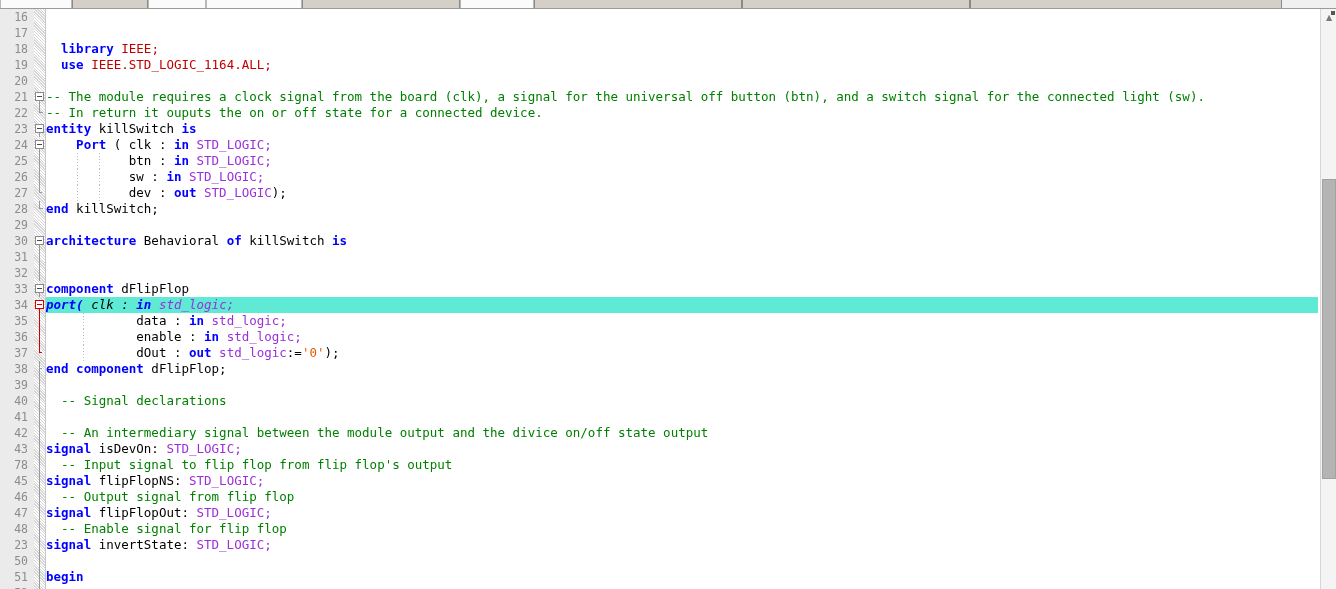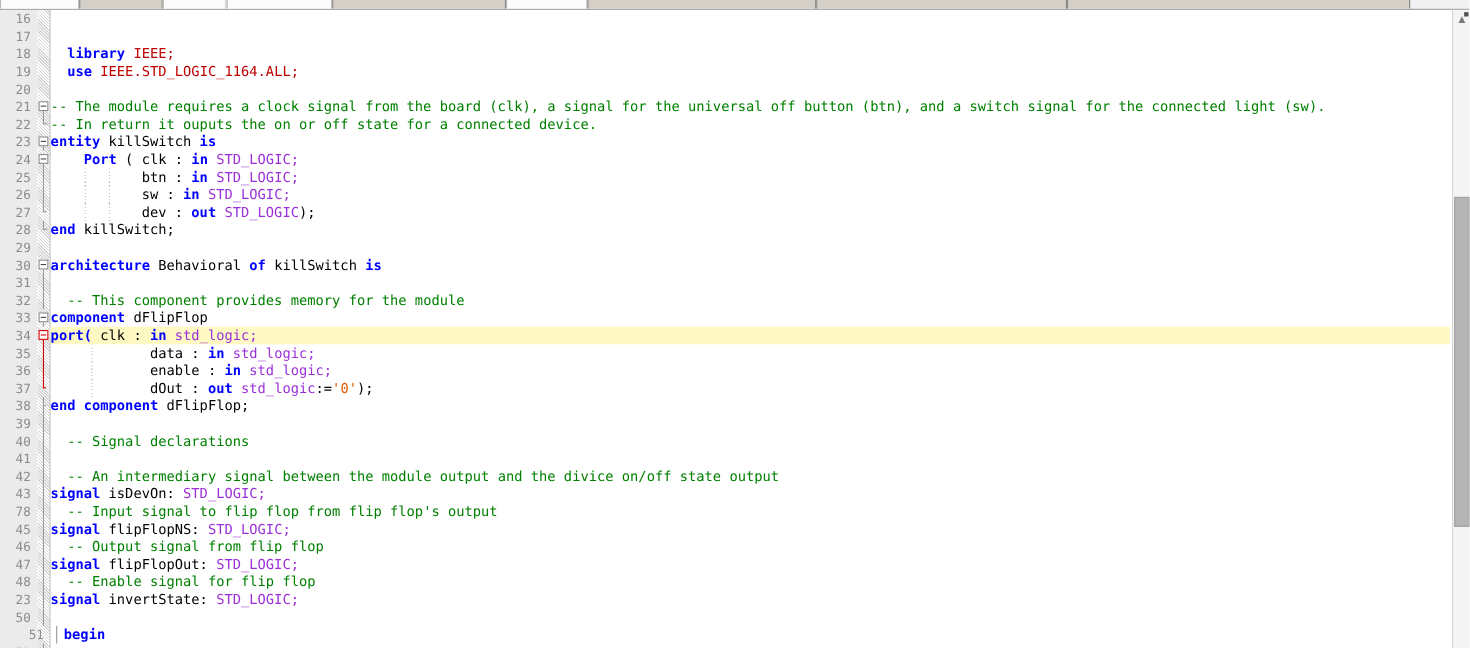--- a/index.html
+++ b/index.html
@@ -59,21 +59,21 @@
   }
 
   
   .rows { position: absolute; left: 0; top: 0; width: 1336px; }
   .row {
     position: relative;
     height: 16px; line-height: 16px;
     white-space: pre;
     font-size: 12.5px;
   }
-  .row.current .ln-code { background: #fef9c3; }
+  .row.current .ln-code { background: #5eead4; font-style: italic; }
 
   .ln-no {
     position: absolute; left: 0; top: 0;
     width: 28px; height: 16px;
     text-align: right;
     color: #8c8c8c;
     font-size: 11.5px;
     line-height: 16px;
     z-index: 3;
   }
@@ -192,40 +192,40 @@
         <div class="row" style="top: 96px; position: absolute; left: 0px; width: 1336px;"><div class="ln-no">22</div><div class="fold"><div class="elbow"></div></div><div class="ln-code"><span class="cmt">-- In return it ouputs the on or off state for a connected device.</span></div></div>
         <div class="row" style="top: 112px; position: absolute; left: 0px; width: 1336px;"><div class="ln-no">23</div><div class="fold"><div class="vline" style="top: 11px; height: 5px;"></div><div class="box"><i></i></div></div><div class="ln-code"><span class="kw">entity</span><span class="pl"> killSwitch </span><span class="kw">is</span></div></div>
         <div class="row" style="top: 128px; position: absolute; left: 0px; width: 1336px;"><div class="ln-no">24</div><div class="fold"><div class="vline" style="top: 11px; height: 5px;"></div><div class="box"><i></i></div></div><div class="ln-code"><span class="pl">    </span><span class="kw">Port</span><span class="pl"> ( clk : </span><span class="kw">in</span><span class="pl"> </span><span class="typ">STD_LOGIC;</span></div></div>
         <div class="row" style="top: 144px; position: absolute; left: 0px; width: 1336px;"><div class="ln-no">25</div><div class="fold"><div class="vline"></div></div><div class="guide" style="left: 77px;"></div><div class="guide" style="left: 99px;"></div><div class="ln-code"><span class="pl">           btn : </span><span class="kw">in</span><span class="pl"> </span><span class="typ">STD_LOGIC;</span></div></div>
         <div class="row" style="top: 160px; position: absolute; left: 0px; width: 1336px;"><div class="ln-no">26</div><div class="fold"><div class="vline"></div></div><div class="guide" style="left: 77px;"></div><div class="guide" style="left: 99px;"></div><div class="ln-code"><span class="pl">           sw : </span><span class="kw">in</span><span class="pl"> </span><span class="typ">STD_LOGIC;</span></div></div>
         <div class="row" style="top: 176px; position: absolute; left: 0px; width: 1336px;"><div class="ln-no">27</div><div class="fold"><div class="vline" style="height: 8px;"></div><div class="tick"></div></div><div class="guide" style="left: 77px;"></div><div class="guide" style="left: 99px;"></div><div class="ln-code"><span class="pl">           dev : </span><span class="kw">out</span><span class="pl"> </span><span class="typ">STD_LOGIC</span><span class="pl">);</span></div></div>
         <div class="row" style="top: 192px; position: absolute; left: 0px; width: 1072px;"><div class="ln-no">28</div><div class="fold"><div class="elbow"></div></div><div class="ln-code"><span class="kw">end</span><span class="pl"> killSwitch;</span></div></div>
         <div class="row" style="top: 208px; position: absolute; left: 0px; width: 1336px;"><div class="ln-no">29</div><div class="ln-code"></div></div>
         <div class="row" style="top: 224px; position: absolute; left: 0px; width: 1336px;"><div class="ln-no">30</div><div class="fold"><div class="vline" style="top: 11px; height: 5px;"></div><div class="box"><i></i></div></div><div class="ln-code"><span class="kw">architecture</span><span class="pl"> Behavioral </span><span class="kw">of</span><span class="pl"> killSwitch </span><span class="kw">is</span></div></div>
         <div class="row" style="top: 240px; position: absolute; left: 0px; width: 1336px;"><div class="ln-no">31</div><div class="fold"><div class="vline"></div></div><div class="ln-code"></div></div>
-        <div class="row" style="top: 256px; position: absolute; left: 0px; width: 1336px;"><div class="ln-no">32</div><div class="fold"><div class="vline"></div></div><div class="ln-code"><span class="pl">  </span><span class="cmt">-- This component provides memory for the module</span></div></div>
+        <div class="row" style="top: 256px; position: absolute; left: 0px; width: 1336px;"><div class="ln-no">32</div><div class="fold"><div class="vline"></div></div><div class="ln-code"><span class="pl">  </span></div></div>
         <div class="row" style="top: 272px; position: absolute; left: 0px; width: 1336px;"><div class="ln-no">33</div><div class="fold"><div class="vline" style="top: 11px; height: 5px;"></div><div class="box"><i></i></div></div><div class="ln-code"><span class="kw">component</span><span class="pl"> dFlipFlop</span></div></div>
         <div class="row current" style="top: 288px; position: absolute; left: 0px; width: 1336px;"><div class="ln-no">34</div><div class="fold"><div class="vline red" style="top: 11px; height: 5px;"></div><div class="box red"><i></i></div></div><div class="ln-code"><span class="kw">port(</span><span class="pl"> clk : </span><span class="kw">in</span><span class="pl"> </span><span class="typ">std_logic;</span></div></div>
         <div class="row" style="top: 304px; position: absolute; left: 0px; width: 1336px;"><div class="ln-no">35</div><div class="fold"><div class="vline red"></div></div><div class="guide" style="left: 83px;"></div><div class="ln-code"><span class="pl">            data : </span><span class="kw">in</span><span class="pl"> </span><span class="typ">std_logic;</span></div></div>
         <div class="row" style="top: 320px; position: absolute; left: 0px; width: 1336px;"><div class="ln-no">36</div><div class="fold"><div class="vline red"></div></div><div class="guide" style="left: 83px;"></div><div class="ln-code"><span class="pl">            enable : </span><span class="kw">in</span><span class="pl"> </span><span class="typ">std_logic;</span></div></div>
         <div class="row" style="top: 336px; position: absolute; left: 0px; width: 1336px;"><div class="ln-no">37</div><div class="fold"><div class="vline red" style="height: 8px;"></div><div class="tick red"></div></div><div class="guide" style="left: 83px;"></div><div class="ln-code"><span class="pl">            dOut : </span><span class="kw">out</span><span class="pl"> </span><span class="typ">std_logic</span><span class="pl">:=</span><span class="lit">'0'</span><span class="pl">);</span></div></div>
         <div class="row" style="top: 352px; position: absolute; left: 0px; width: 1336px;"><div class="ln-no">38</div><div class="fold"><div class="vline"></div><div class="tick"></div></div><div class="ln-code"><span class="kw">end component</span><span class="pl"> dFlipFlop;</span></div></div>
         <div class="row" style="top: 368px; position: absolute; left: 0px; width: 1336px;"><div class="ln-no">39</div><div class="fold"><div class="vline"></div></div><div class="ln-code"></div></div>
         <div class="row" style="top: 384px; position: absolute; left: 0px; width: 1336px;"><div class="ln-no">40</div><div class="fold"><div class="vline"></div></div><div class="ln-code"><span class="pl">  </span><span class="cmt">-- Signal declarations</span></div></div>
         <div class="row" style="top: 400px; position: absolute; left: 0px; width: 1336px;"><div class="ln-no">41</div><div class="fold"><div class="vline"></div></div><div class="ln-code"></div></div>
         <div class="row" style="top: 416px; position: absolute; left: 0px; width: 1336px;"><div class="ln-no">42</div><div class="fold"><div class="vline"></div></div><div class="ln-code"><span class="pl">  </span><span class="cmt">-- An intermediary signal between the module output and the divice on/off state output</span></div></div>
         <div class="row" style="top: 432px; position: absolute; left: 0px; width: 1336px;"><div class="ln-no">43</div><div class="fold"><div class="vline"></div></div><div class="ln-code"><span class="kw">signal</span><span class="pl"> isDevOn: </span><span class="typ">STD_LOGIC;</span></div></div>
         <div class="row" style="top: 448px; position: absolute; left: 0px; width: 1336px;"><div class="ln-no">78</div><div class="fold"><div class="vline"></div></div><div class="ln-code"><span class="pl">  </span><span class="cmt">-- Input signal to flip flop from flip flop's output</span></div></div>
         <div class="row" style="top: 464px; position: absolute; left: 0px; width: 1336px;"><div class="ln-no">45</div><div class="fold"><div class="vline"></div></div><div class="ln-code"><span class="kw">signal</span><span class="pl"> flipFlopNS: </span><span class="typ">STD_LOGIC;</span></div></div>
         <div class="row" style="top: 480px; position: absolute; left: 0px; width: 1336px;"><div class="ln-no">46</div><div class="fold"><div class="vline"></div></div><div class="ln-code"><span class="pl">  </span><span class="cmt">-- Output signal from flip flop</span></div></div>
         <div class="row" style="top: 496px; position: absolute; left: 0px; width: 1336px;"><div class="ln-no">47</div><div class="fold"><div class="vline"></div></div><div class="ln-code"><span class="kw">signal</span><span class="pl"> flipFlopOut: </span><span class="typ">STD_LOGIC;</span></div></div>
         <div class="row" style="top: 512px; position: absolute; left: 0px; width: 1239px;"><div class="ln-no">48</div><div class="fold"><div class="vline"></div></div><div class="ln-code"><span class="pl">  </span><span class="cmt">-- Enable signal for flip flop</span></div></div>
         <div class="row" style="top: 528px; position: absolute; left: 0px; width: 1336px;"><div class="ln-no">23</div><div class="fold"><div class="vline"></div></div><div class="ln-code"><span class="kw">signal</span><span class="pl"> invertState: </span><span class="typ">STD_LOGIC;</span></div></div>
         <div class="row" style="top: 544px; position: absolute; left: 0px; width: 1336px;"><div class="ln-no">50</div><div class="fold"><div class="vline"></div></div><div class="ln-code"></div></div>
-        <div class="row" style="top: 560px; position: absolute; left: 12px; width: 1124px; padding-left: 39px;"><div class="ln-no">51</div><div class="fold"><div class="vline"></div></div><div class="ln-code"><span class="kw">begin</span></div></div>
+        <div class="row" style="top: 560px; position: absolute; left: 0px; width: 1124px; padding-left: 39px;"><div class="ln-no">51</div><div class="fold"><div class="vline"></div></div><div class="ln-code"><span class="kw">begin</span></div></div>
         <div class="row" style="top: 576px; position: absolute; left: 0px; width: 1336px;"><div class="ln-no">52</div><div class="fold"><div class="vline"></div></div><div class="ln-code"></div></div>
       </div>
   </div>
 
   <div class="vscroll">
     <div class="arrow" id="vs-arrow" style="top: 2px;">▲</div>
     <div class="thumb" id="vs-thumb" style="top: 170px; height: 300px;"></div>
   </div>
   <div class="corner-mark"></div>
 

